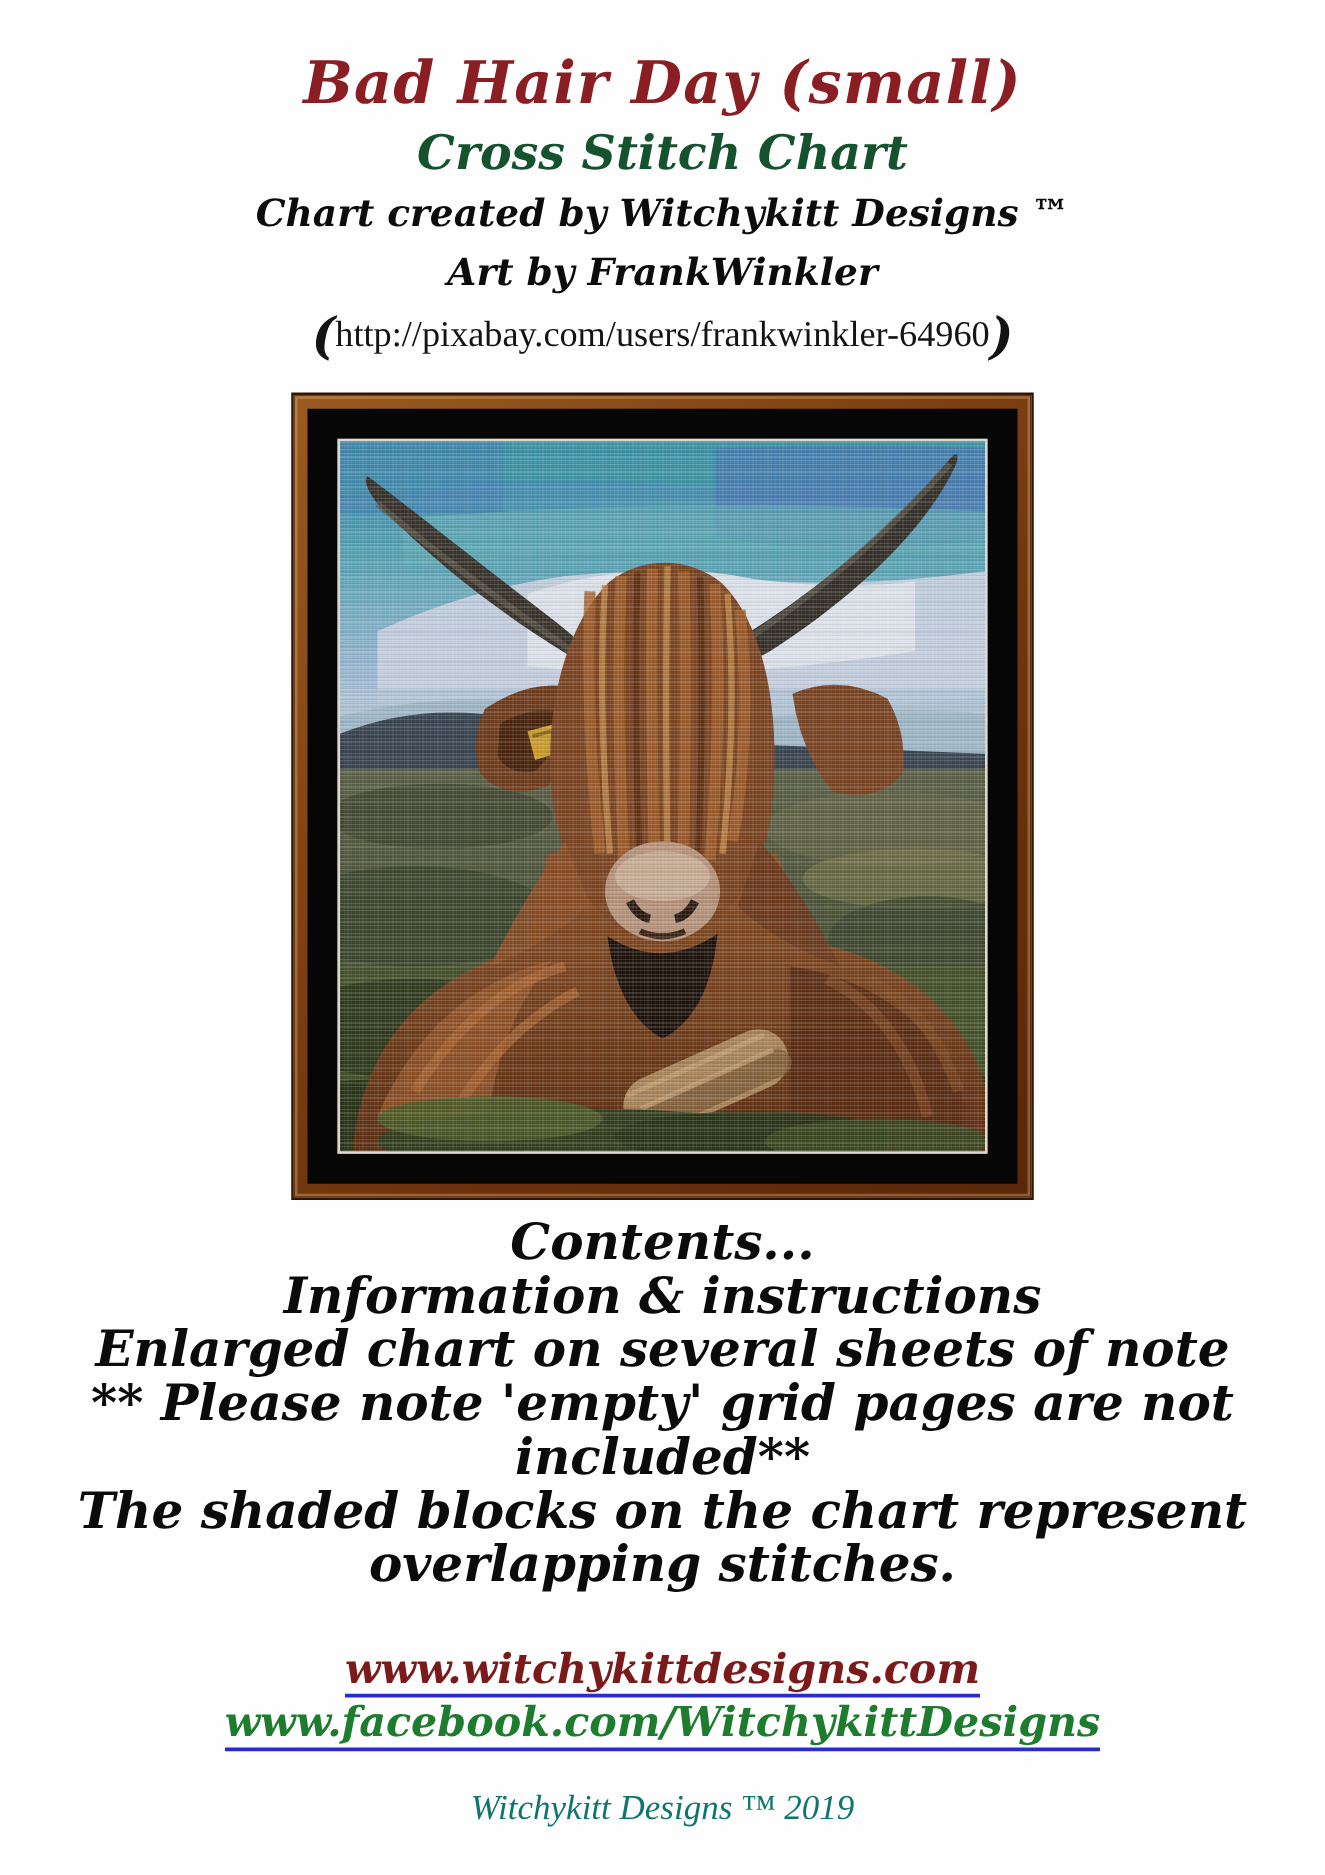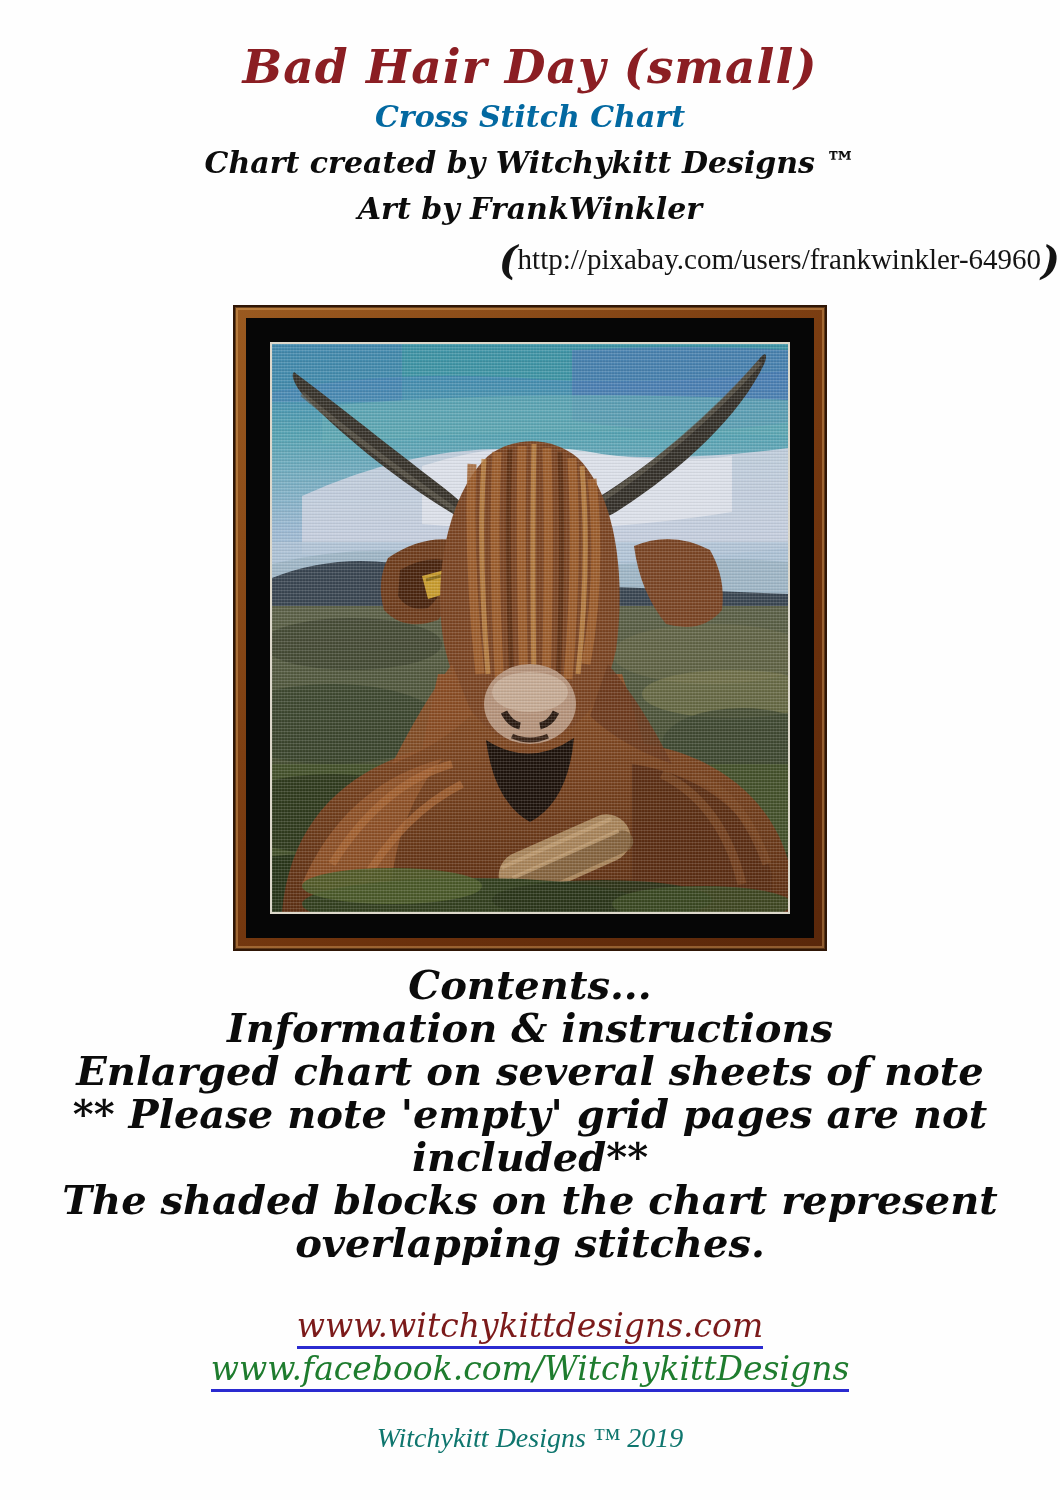--- a/index.html
+++ b/index.html
@@ -8,27 +8,27 @@
     background:#fefefe; overflow:hidden; text-align:center;
     font-family:"DejaVu Serif", serif; color:#0c0c0c;
   }
   
   .hdr { padding-top:38px; }
   .title {
     margin:0; font-size:47px; line-height:1.25; font-weight:bold; font-style:italic;
     letter-spacing:1px; color:#8b1e23;
   }
   .subtitle {
-    margin:2px 0 0; font-size:30px; line-height:1.2; font-weight:bold; font-style:italic; color:#0369a1;
+    margin:2px 0 0; font-size:38px; line-height:1.2; font-weight:bold; font-style:italic; color:#14532d;
   }
   .credit {
     margin-top:9px; font-size:30px; line-height:1.25; font-weight:bold; font-style:italic;
   }
   .url-line {
-    margin-top:8px; font-size:29px; font-family:"Liberation Serif", serif; color:#141414;text-align:right;
+    margin-top:8px; font-size:29px; font-family:"Liberation Serif", serif; color:#141414;
   }
   .url-paren { font-family:"DejaVu Serif", serif; font-style:italic; font-weight:bold; font-size:40px; vertical-align:-5px; }
   
   .frame {
     width:594px; height:646px; margin:22px auto 0; box-sizing:border-box;
     background:linear-gradient(140deg,#9a5a20 0%,#7d3f12 40%,#6a300c 70%,#59270a 100%);
     border:2px solid #2f1606; padding:11px;
     box-shadow: inset 0 0 0 1px rgba(40,16,2,.55), inset 0 0 0 3px rgba(234,182,110,.38);
   }
   .mat {
@@ -46,21 +46,21 @@
       repeating-linear-gradient(90deg, rgba(255,255,255,.07) 0 1px, transparent 1px 3px);
   }
   
   .contents { margin-top:12px; }
   .contents div {
     font-size:40px; line-height:43px; font-weight:bold; font-style:italic; color:#0b0b0b;
   }
   
   .links { margin-top:42px; }
   .link {
-    display:inline-block; font-size:33px; line-height:40px; font-weight:normal; font-style:italic;
+    display:inline-block; font-size:33px; line-height:40px; font-weight:bold; font-style:italic;
     border-bottom:3px solid #2a2ad0; padding-bottom:0px; cursor:pointer;
   }
   .link.site { color:#7b1a1a; }
   .link.fb   { color:#1e7c2e; }
   
   .footer {
     margin-top:30px; font-size:28px; font-style:italic; font-family:"Liberation Serif", serif; color:#0f766e;
   }
 </style>
 </head>

